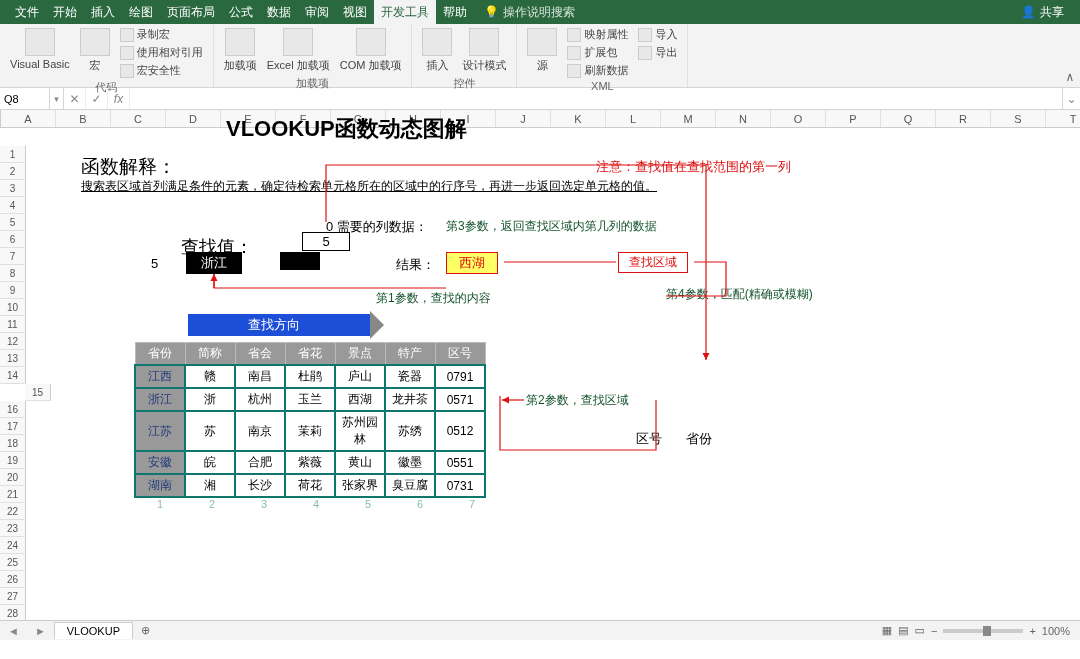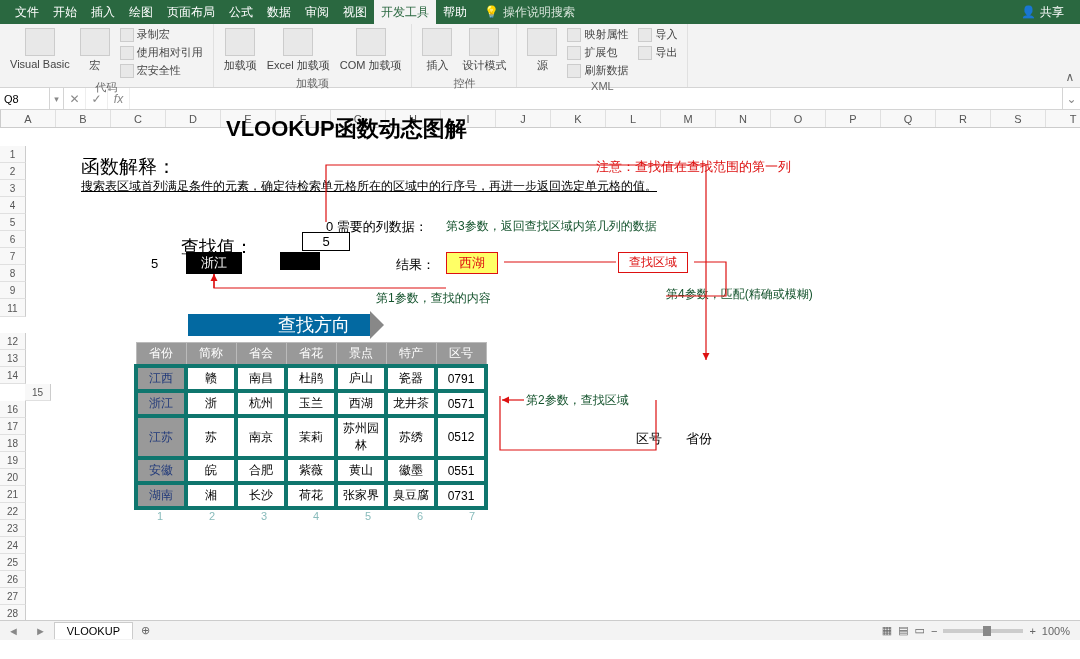--- a/index.html
+++ b/index.html
@@ -47,26 +47,26 @@
 .cell-area > div { position: absolute; }
 
 
 .title { font-size: 22px; font-weight: bold; }
 .redtxt { color: #d11; font-size: 13px; font-weight: 500; }
 .underlined { text-decoration: underline; }
 .blackbox { background: #000; color: #fff; text-align: center; padding: 2px 6px; font-size: 13px; }
 .ybox { border: 1px solid #d11; background: #ffff66; color: #d11; text-align: center; padding: 1px 8px; font-size: 13px; }
 .redborder { border: 1px solid #d11; color: #d11; text-align: center; padding: 1px 8px; font-size: 12px; }
 .bordbox { border: 1px solid #000; text-align: center; padding: 1px 6px; font-size: 13px; background:#fff; }
-.arrowbar { background: #0369a1; color: #fff; height: 22px; display: flex; align-items: center; padding-left: 90px; position: relative; font-size: 18px; }
+.arrowbar { background: #1d4ed8; color: #fff; height: 22px; display: flex; align-items: center; padding-left: 60px; position: relative; font-size: 13px; }
 .arrowbar::after { content: ""; position: absolute; right: -14px; top: -3px; border-left: 14px solid #888; border-top: 14px solid transparent; border-bottom: 14px solid transparent; }
 
 table.data { border-collapse: collapse; font-size: 12px; border: 1.5px solid #d11; }
 table.data th { background: #999; color: #fff; border: 1px solid #bbb; padding: 2px 6px; width: 50px; font-weight: normal; }
-table.data td { border: 4px solid #0f766e; text-align: center; padding: 2px 4px; width: 50px; }
+table.data td { border: 2px solid #0f766e; text-align: center; padding: 2px 4px; width: 50px; }
 table.data td.provcell { background: #999; color: #223a7a; }
 .colnums { display: flex; color: #8bb; font-size: 11px; }
 .colnums span { width: 52px; text-align: center; }
 
 .formula-exp { border: 1px solid #888; background: #eee; text-align: center; padding: 3px; font-size: 12px; width: 520px; }
 
 .annot { font-size: 12px; color: #14532d; }
 
 
 .svg-overlay { position: absolute; left: 0; top: 0; pointer-events: none; }
@@ -246,21 +246,21 @@
       <div class="rowh" style="top: 18px;">1</div>
       <div class="rowh" style="top: 35px;">2</div>
       <div class="rowh" style="top: 52px;">3</div>
       <div class="rowh" style="top: 69px;">4</div>
       <div class="rowh" style="top: 86px;">5</div>
       <div class="rowh" style="top: 103px;">6</div>
       <div class="rowh" style="top: 120px;">7</div>
       <div class="rowh" style="top: 137px;">8</div>
       <div class="rowh" style="top: 154px;">9</div>
       <div class="rowh" style="top: 171px;">10</div>
-      <div class="rowh" style="top: 172px;">11</div>
+      <div class="rowh" style="top: 188px;">11</div>
       <div class="rowh" style="top: 205px;">12</div>
       <div class="rowh" style="top: 222px;">13</div>
       <div class="rowh" style="top: 239px;">14</div>
       <div class="rowh" style="top: 256px; margin-left: 25px;">15</div>
       <div class="rowh" style="top: 273px;">16</div>
       <div class="rowh" style="top: 290px;">17</div>
       <div class="rowh" style="top: 307px;">18</div>
       <div class="rowh" style="top: 324px;">19</div>
       <div class="rowh" style="top: 341px;">20</div>
       <div class="rowh" style="top: 358px;">21</div>

